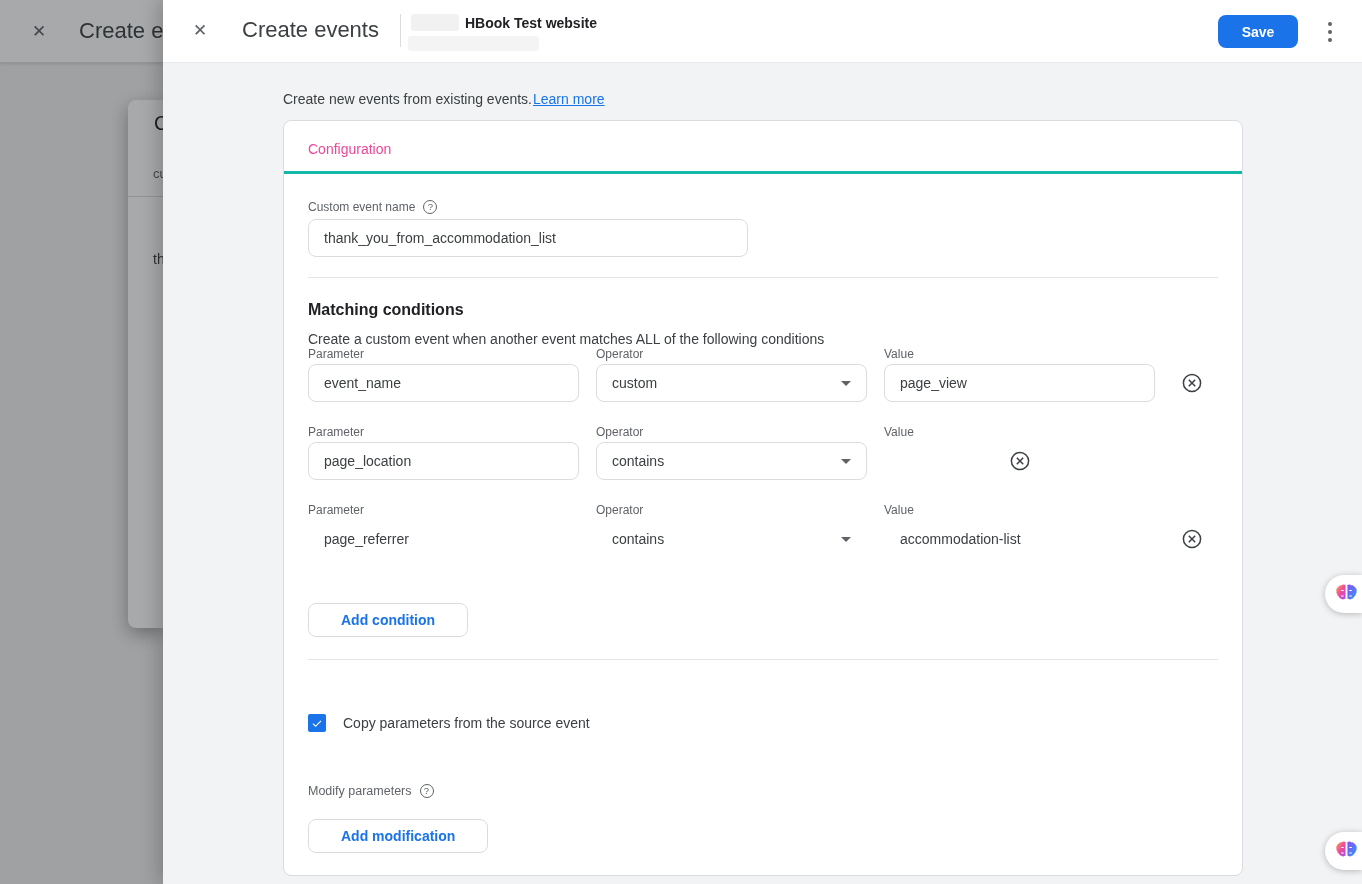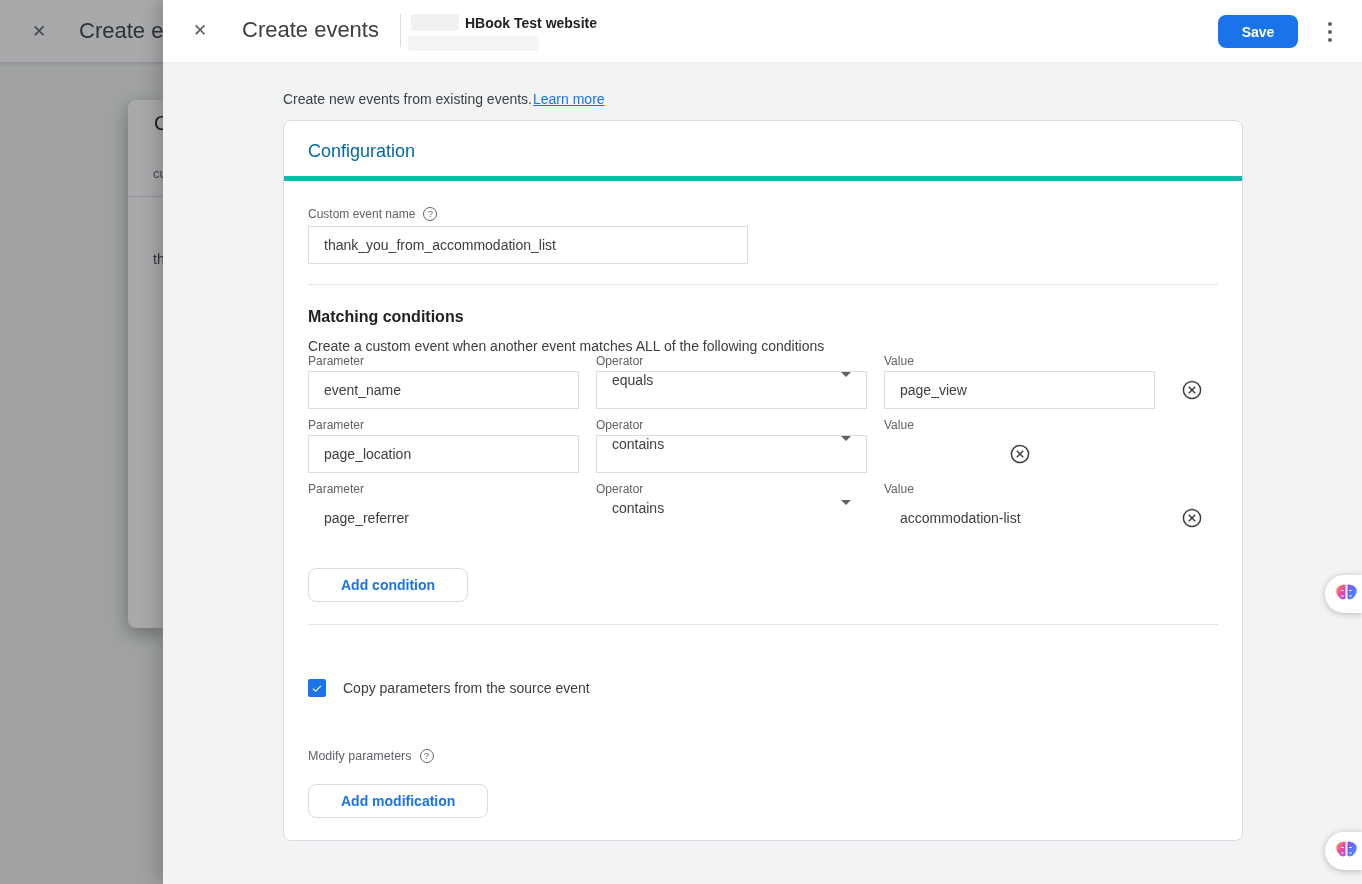--- a/index.html
+++ b/index.html
@@ -39,36 +39,36 @@
   .kebab{position:absolute;left:1159px;top:22px;width:16px;height:20px;display:flex;
          flex-direction:column;align-items:center;justify-content:space-between;cursor:pointer;}
   .kebab i{width:4px;height:4px;border-radius:50%;background:#5f6368;}
 
   .p-body{position:relative;padding:28px 0 0 120px;}
   .intro{font-size:14px;color:#3c4043;}
   .intro a{color:#1a73e8;text-decoration:underline;margin-left:1px;cursor:pointer;}
 
   
   .card{width:960px;margin-top:13px;background:#fff;border:1px solid #dadce0;border-radius:8px;}
-  .card-title{padding:20px 24px 14px;font-size:18px;color:#0369a1;border-bottom:5px solid #14b8a6;}
+  .card-title{padding:20px 24px 14px;font-size:14px;color:#ec4899;border-bottom:3px solid #14b8a6;}
   .hr-inset{height:1px;background:#e3e6e8;margin:0 24px;}
   .sec1{padding:26px 24px 20px;}
   .f-label{font-size:12px;color:#5f6368;line-height:14px;display:flex;align-items:center;}
   .help{display:inline-flex;align-items:center;justify-content:center;width:14px;height:14px;
         border:1.3px solid #5f6368;border-radius:50%;font-size:9.5px;color:#5f6368;margin-left:8px;
         cursor:pointer;flex:none;}
-  .field{height:38px;background:#fff;border:1px solid #dadce0;border-radius:0;display:flex;
-         padding:0 15px;font-size:14px;color:#3c4043;}
+  .field{height:38px;background:#fff;border:1px solid #dadce0;border-radius:8px;display:flex;
+         align-items:center;padding:0 15px;font-size:14px;color:#3c4043;}
   .field input{border:none;outline:none;width:100%;font:inherit;color:inherit;background:transparent;padding:0;}
   .name-input{width:440px;margin-top:5px;}
   .sec2{padding:23px 24px 22px;}
   .sec-title{font-size:16px;font-weight:bold;color:#202124;line-height:17px;}
   .sec-desc{margin-top:14px;font-size:14px;color:#3c4043;line-height:15px;}
   .cond-row{display:grid;grid-template-columns:271px 271px 271px 40px;column-gap:17px;row-gap:3px;
-            margin-bottom:9px;align-items:center;}
+            margin-bottom:23px;align-items:center;}
   .cond-row:first-of-type{margin-top:17px;}
   .cond-row .f-label{align-self:end;}
   .select{justify-content:space-between;cursor:pointer;}
   .caret{width:0;height:0;border-left:5px solid transparent;border-right:5px solid transparent;
          border-top:5px solid #5f6368;flex:none;margin-left:8px;}
   .borderless .field{border-color:transparent;background:transparent;}
   .remove-btn{width:26px;height:26px;border:none;background:transparent;padding:0;cursor:pointer;
               justify-self:center;display:flex;align-items:center;justify-content:center;}
   .outline-btn{height:34px;padding:0 32px;background:#fff;border:1px solid #dadce0;border-radius:8px;
                color:#1a73e8;font-size:14px;font-weight:bold;font-family:inherit;cursor:pointer;}
@@ -151,21 +151,21 @@
           
           <div class="cond-row">
             <span class="f-label">Parameter</span>
             <span class="f-label">Operator</span>
             <span class="f-label">Value</span>
             <span></span>
             <div class="field">
               <input value="event_name" style="">
             </div>
             <div class="field select">
-              <span>equals</span>
+              <span>custom</span>
               <span class="caret"></span>
             </div>
             <div class="field">
               <input value="page_view" style="">
             </div>
             <button class="remove-btn">
               <svg width="24" height="24" viewBox="0 0 24 24">
                 <circle cx="12" cy="12" r="8.6" fill="none" stroke="#3c4043" stroke-width="1.5"></circle>
                 <path d="M8.8 8.8 L15.2 15.2 M15.2 8.8 L8.8 15.2" stroke="#3c4043" stroke-width="1.5"></path>
               </svg>

